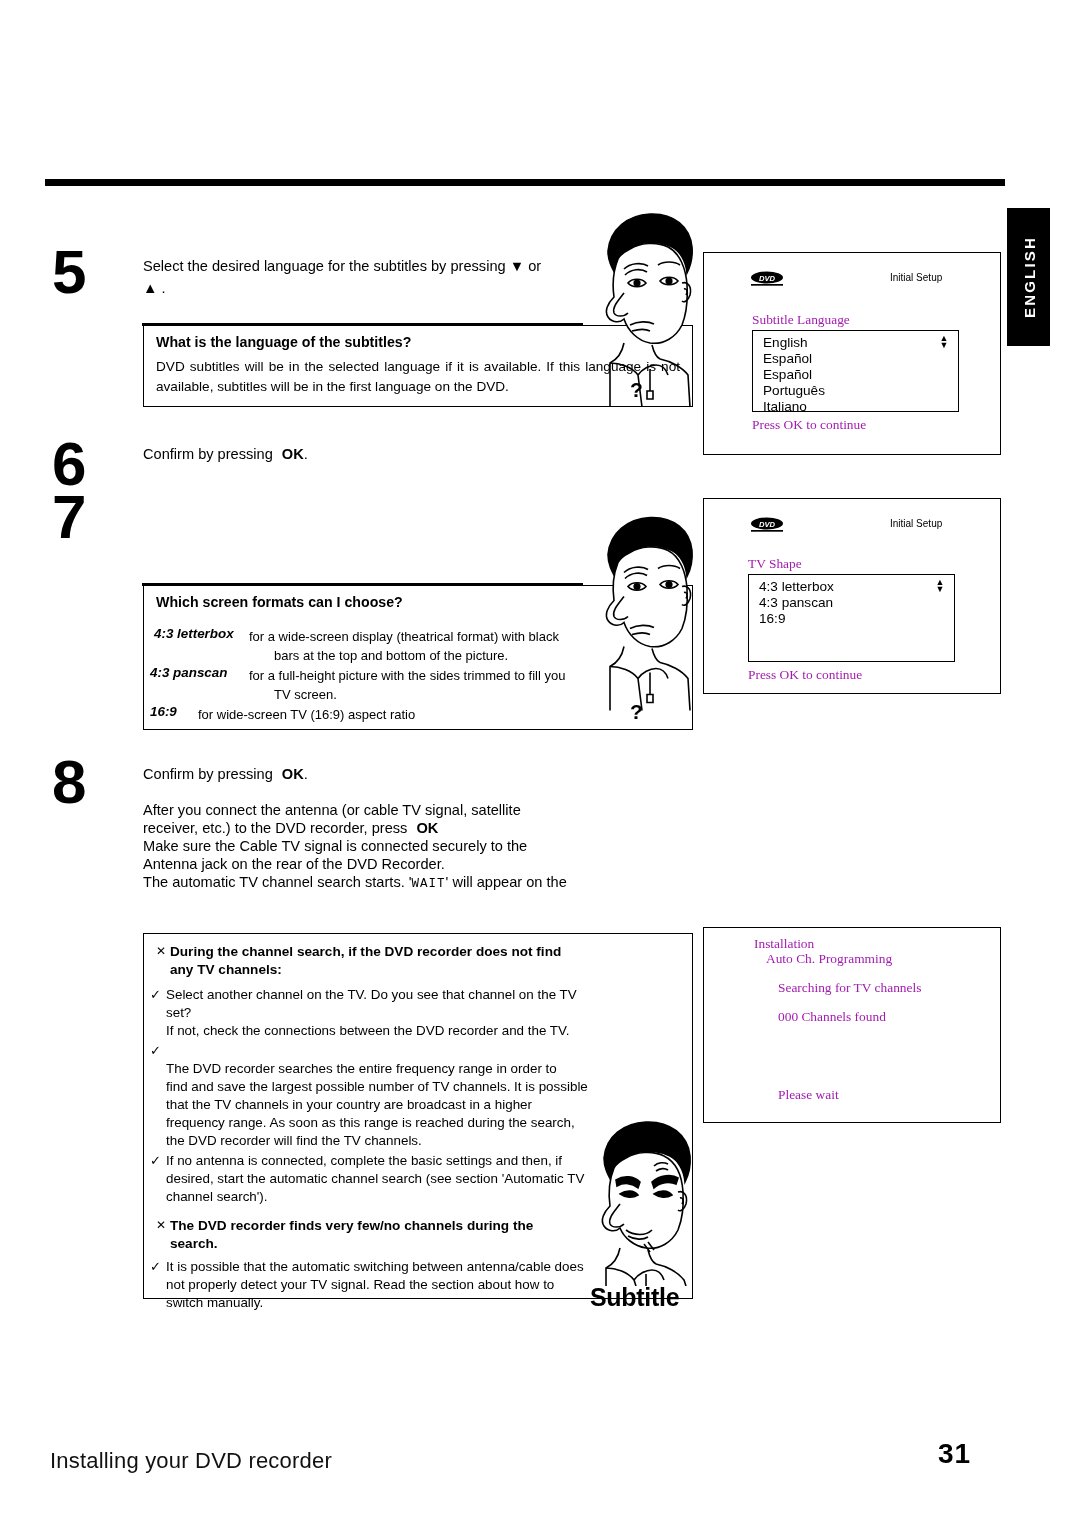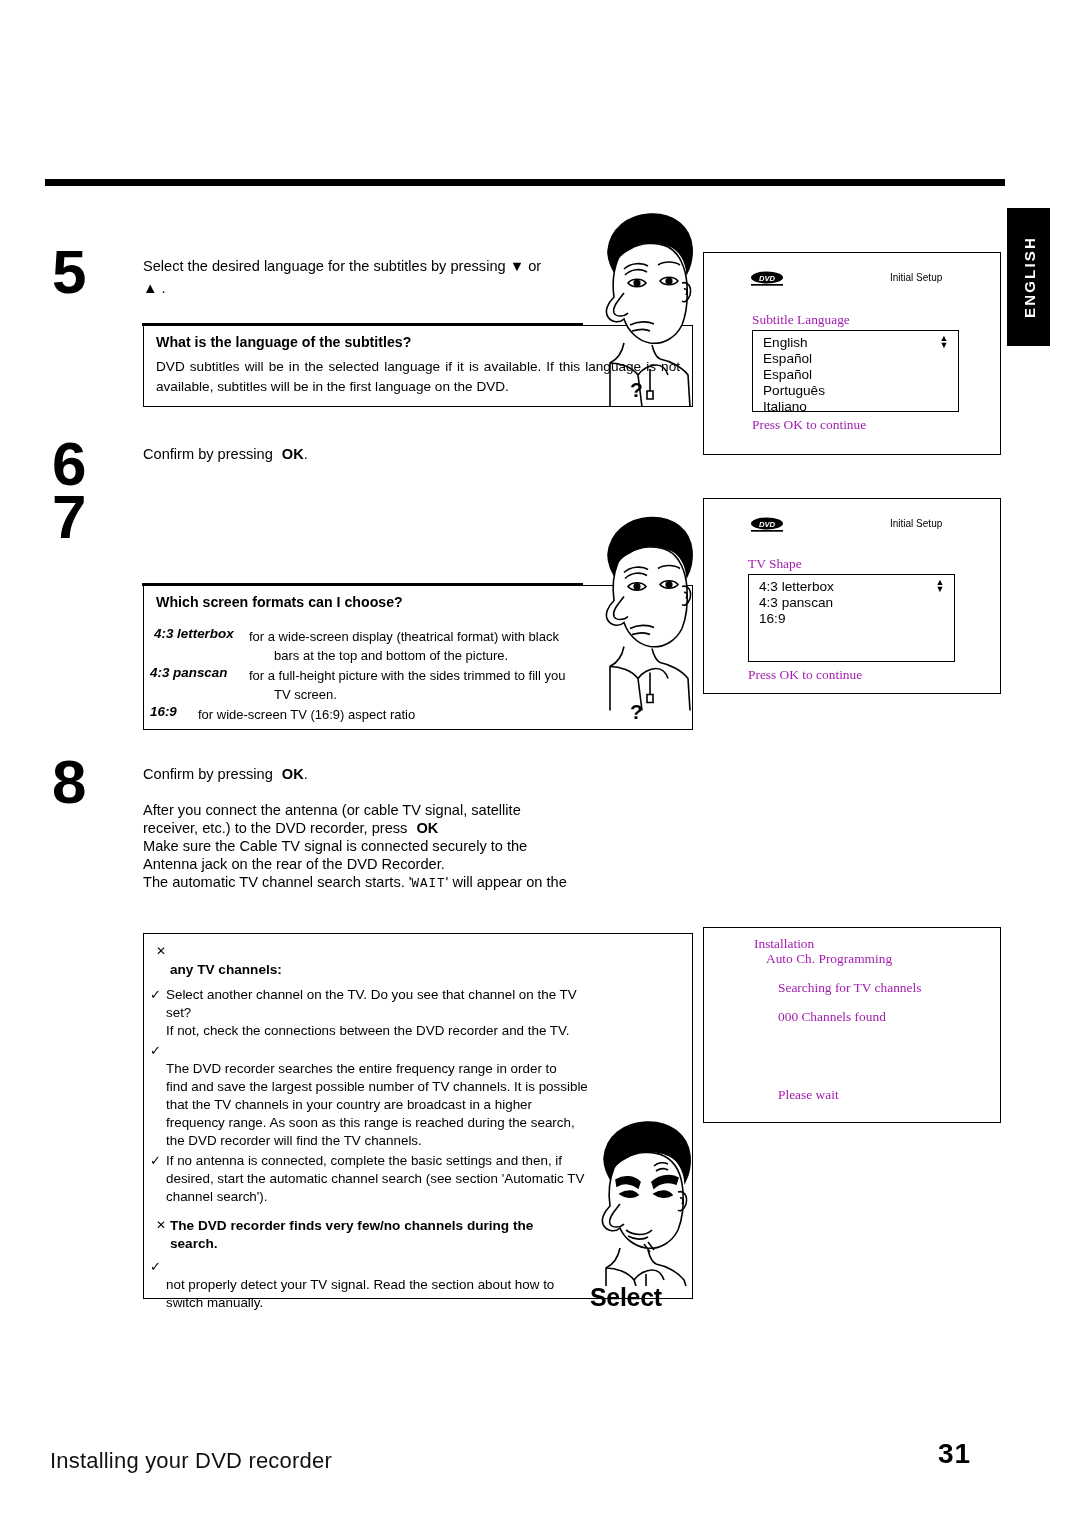--- a/index.html
+++ b/index.html
@@ -300,20 +300,21 @@
     <div class="scr-txt" style="left:50px;top:7px;">Installation</div>
     <div class="scr-txt" style="left:62px;top:22px;">Auto Ch. Programming</div>
     <div class="scr-txt" style="left:74px;top:51px;">Searching for TV channels</div>
     <div class="scr-txt" style="left:74px;top:80px;">000 Channels found</div>
     <div class="scr-txt" style="left:74px;top:158px;">Please wait</div>
   </div>
 
   <div class="pbox" style="left:143px;top:933px;width:550px;height:366px;">
 
     <div class="mark" style="left:12px;top:10px;">✕</div>
+    <div class="pline bold" style="left:26px;top:8px;width:500px;">During  the  channel  search,  if  the  DVD  recorder  does  not  find</div>
     <div class="pline bold" style="left:26px;top:26px;width:500px;">any TV channels:</div>
 
     <div class="mark chk" style="left:6px;top:53px;">✓</div>
     <div class="pline" style="left:22px;top:51px;width:510px;">Select another channel on the TV. Do you see that channel on the TV</div>
     <div class="pline" style="left:22px;top:69px;width:510px;">set?</div>
     <div class="pline" style="left:22px;top:87px;width:510px;">If not, check the connections between the DVD recorder and the TV.</div>
 
     <div class="mark chk" style="left:6px;top:109px;">✓</div>
     <div class="pline" style="left:22px;top:125px;width:510px;text-align:justify;">The  DVD  recorder  searches  the  entire  frequency  range  in  order  to</div>
     <div class="pline" style="left:22px;top:143px;width:510px;">find and save the largest possible number of TV channels. It is possible</div>
@@ -324,20 +325,21 @@
     <div class="mark chk" style="left:6px;top:219px;">✓</div>
     <div class="pline" style="left:22px;top:235px;width:445px;">desired, start the automatic channel search (see section 'Automatic TV</div>
     <div class="pline" style="left:22px;top:217px;width:445px;">If  no  antenna  is  connected,  complete  the  basic  settings  and  then,  if</div>
     <div class="pline" style="left:22px;top:253px;width:445px;">channel search').</div>
 
     <div class="mark" style="left:12px;top:284px;">✕</div>
     <div class="pline bold" style="left:26px;top:282px;width:420px;">The  DVD  recorder  finds  very  few/no  channels  during  the</div>
     <div class="pline bold" style="left:26px;top:300px;width:420px;">search.</div>
 
     <div class="mark chk" style="left:6px;top:325px;">✓</div>
+    <div class="pline" style="left:22px;top:323px;width:425px;">It is possible that the automatic switching between antenna/cable does</div>
     <div class="pline" style="left:22px;top:341px;width:425px;">not  properly  detect  your  TV  signal.  Read  the  section  about  how  to</div>
     <div class="pline" style="left:22px;top:359px;width:425px;">switch manually.</div>
   </div>
 
   <div class="toon" style="left:588px;top:1118px;width:110px;height:168px;">
     <svg viewBox="0 0 110 168" width="110" height="168" xmlns="http://www.w3.org/2000/svg">
       <g fill="none" stroke="#000" stroke-width="1.6">
         <path d="M16 40 C18 18 36 5 58 4 C82 3 100 17 102 38 C103 50 100 58 97 64
                  C96 52 90 42 82 38 C74 34 62 32 52 34 C42 36 34 42 30 50
                  C28 56 26 62 26 68 C22 60 16 52 16 40 Z" fill="#000" stroke="#000"></path>
@@ -367,18 +369,18 @@
         <path d="M18 150 C28 150 40 154 46 162 L48 168"></path>
         <path d="M68 146 C78 148 90 154 96 162 L98 168"></path>
         <path d="M46 162 C50 156 58 152 64 152 C70 152 74 156 76 162"></path>
         <path d="M58 156 L58 168"></path>
 
         <path d="M56 126 L62 134"></path>
         <path d="M60 124 L66 132"></path>
       </g>
     </svg>
   </div>
-  <div class="problem-word" style="left:590px;top:1283px;">Select</div>
+  <div class="problem-word" style="left:590px;top:1283px;">Subtitle</div>
 
   <div class="footer-title">Installing your DVD recorder</div>
   <div class="footer-page">31</div>
 
 </div>
 
 </body></html>

